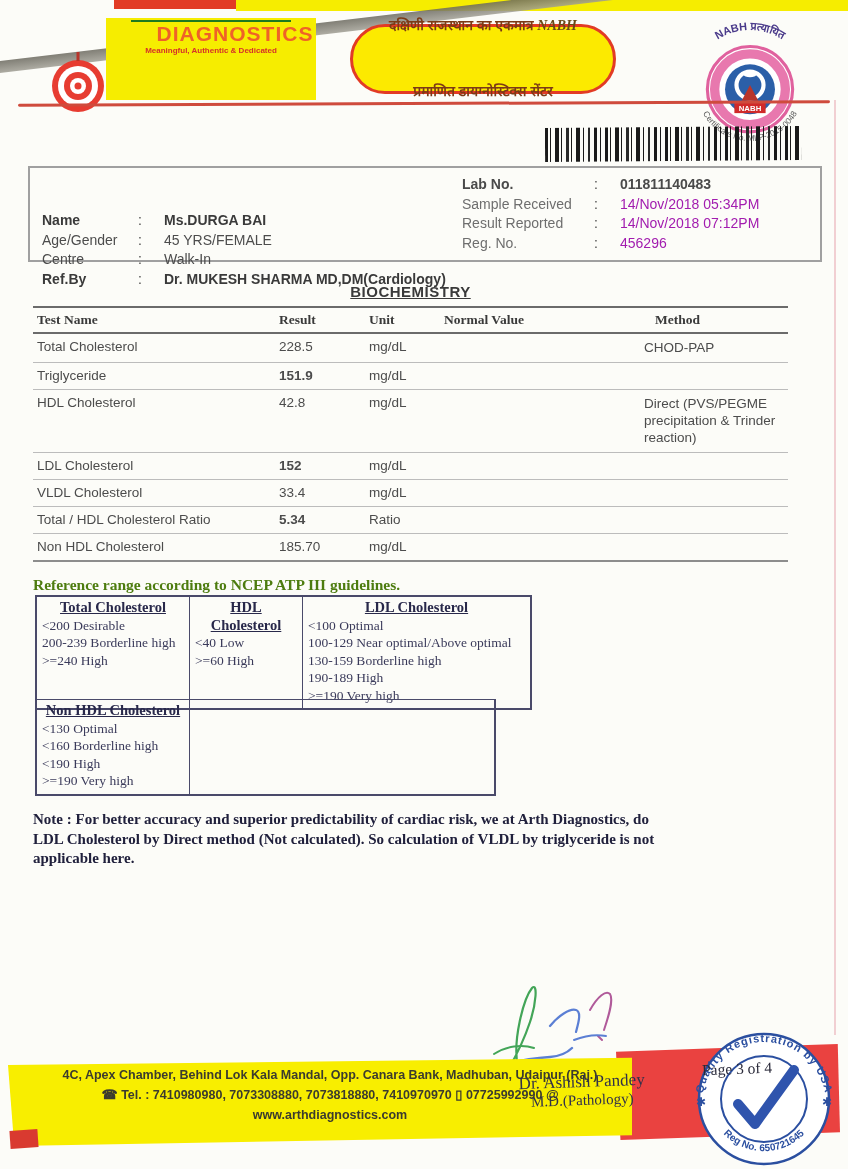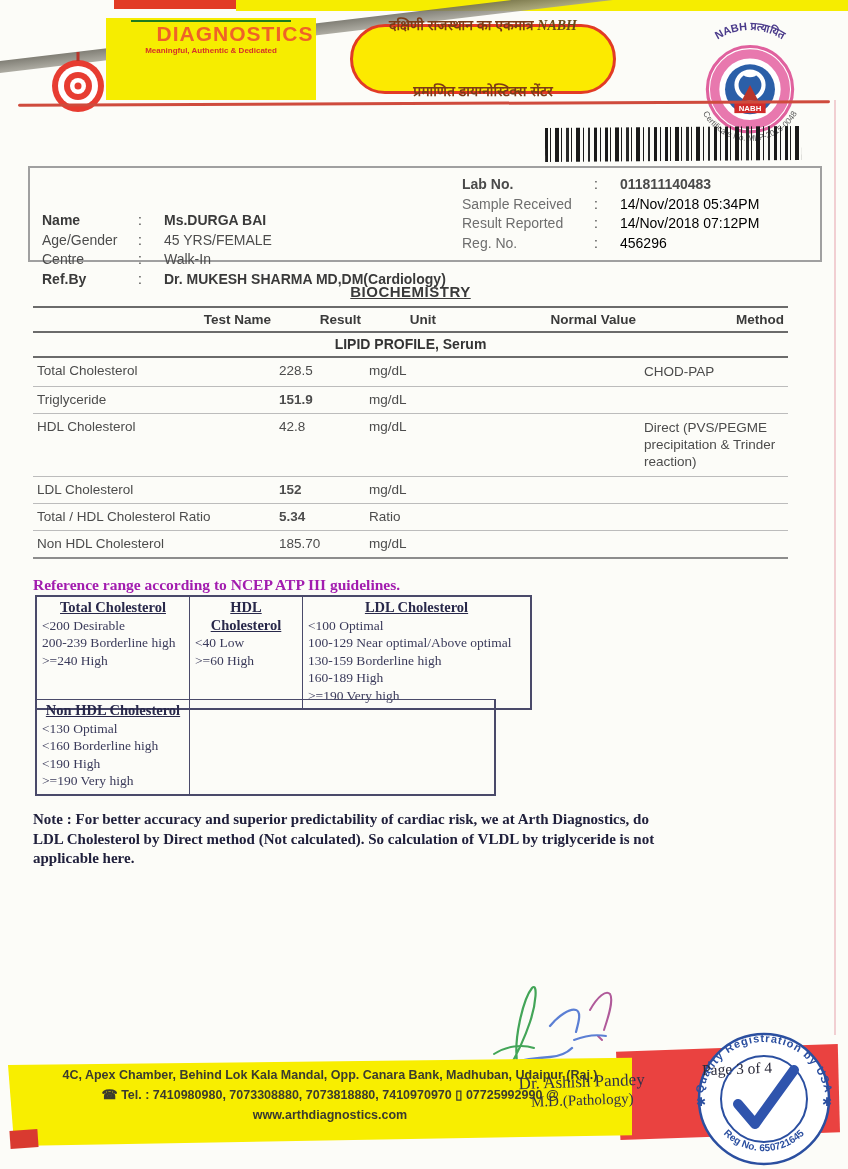--- a/index.html
+++ b/index.html
@@ -45,40 +45,40 @@
   .info-box { left:28px; top:166px; width:794px; height:96px; border:2px solid #a0a0a0; display:flex; padding-top:7px; }
   .info-col { font-size:14px; color:#4c4c4c; }
   .info-col.patient { width:428px; padding-left:12px;margin-top:36px; }
   .info-col.lab { flex:1; padding-left:4px; }
   .irow { display:flex; line-height:19.5px; }
   .patient .lbl { width:96px; }
   .lab .lbl { width:132px; color:#6e6e6e; }
   .cln { width:26px; }
   .b { font-weight:bold; color:#3a3a3a; }
   .lab .b { color:#4a4a4a; }
-  .gray { color:#000000; }
+  .gray { color:#a21caf; }
 
   
   .section-title { left:33px; top:283px; width:755px; text-align:center; font-size:15px; font-weight:bold;
                    letter-spacing:.5px; color:#3a3a3a; text-decoration:underline; }
   table.results { position:absolute; left:33px; top:306px; width:755px; border-collapse:collapse; table-layout:fixed; }
-  table.results th { font-size:13.5px; font-weight:bold; color:#3a3a3a; text-align:right; padding:4px 4px; }
+  table.results th { font-size:13.5px; font-weight:bold; color:#3a3a3a; text-align:left; padding:4px 4px;font-family:Liberation Serif, serif; }
   table.results thead tr { border-top:2px solid #6b6b6b; border-bottom:2px solid #6b6b6b; }
   tr.group td { text-align:center; font-weight:bold; font-size:14px; color:#333; padding:3px 0 4px; border-bottom:2px solid #6b6b6b; }
   tr.data { border-bottom:1px solid #bcbcbc; }
   tr.data:last-child { border-bottom:2px solid #8d8d8d; }
   tr.data td { font-size:13.5px; color:#4c4c4c; padding:5px 4px 6px; vertical-align:top; }
   td.res { color:#3f3f3f; }
   td.res.bold { font-weight:bold;margin-left:24px; }
   td.unit { color:#5c5c5c; }
   td.meth { color:#6e6e7c; line-height:17px; padding-left:15px; }
 
   
   .serif { font-family:"Liberation Serif", serif; }
-  .ref-heading { left:33px; top:576px; font-size:15.5px; font-weight:bold; color:#a21caf; }
+  .ref-heading { left:33px; top:576px; font-size:15.5px; font-weight:bold; color:#4d7c0f; }
   .reftable { display:flex; border:2px solid #4a4a6a; background:transparent; }
   .reftable.row1 { left:35px; top:595px; }
   .reftable.row2 { left:35px; top:699px; border-top-width:1.5px; }
   .refcell { border-right:1.5px solid #4a4a6a; padding:2px 5px 4px; font-family:"Liberation Serif", serif;
              font-size:13.5px; color:#3a3a5a; line-height:17.5px; }
   .refcell:last-child { border-right:none; }
   .reftitle { text-align:center; font-weight:bold; font-size:14.5px; text-decoration:underline; color:#28284a; }
   .row1 .refcell { min-height:100px; }
   .row2 .refcell { min-height:86px; }
 
@@ -222,23 +222,20 @@
     <thead>
       <tr>
         <th>Test Name</th>
         <th>Result</th>
         <th>Unit</th>
         <th>Normal Value</th>
         <th style="padding-left:15px">Method</th>
       </tr>
     </thead>
     <tbody>
-      <tr class="group">
-        <td colspan="5">LIPID PROFILE, Serum</td>
-      </tr>
       <tr class="data">
         <td>Total Cholesterol</td>
         <td class="res">228.5</td>
         <td class="unit">mg/dL</td>
         <td></td>
         <td class="meth">CHOD-PAP</td>
       </tr>
       <tr class="data">
         <td>Triglyceride</td>
         <td class="res bold">151.9</td>
@@ -249,20 +246,27 @@
       <tr class="data">
         <td>HDL Cholesterol</td>
         <td class="res">42.8</td>
         <td class="unit">mg/dL</td>
         <td></td>
         <td class="meth">Direct (PVS/PEGME precipitation &amp; Trinder reaction)</td>
       </tr>
       <tr class="data">
         <td>LDL Cholesterol</td>
         <td class="res bold">152</td>
+        <td class="unit">mg/dL</td>
+        <td></td>
+        <td class="meth"></td>
+      </tr>
+      <tr class="data">
+        <td>VLDL Cholesterol</td>
+        <td class="res">33.4</td>
         <td class="unit">mg/dL</td>
         <td></td>
         <td class="meth"></td>
       </tr>
       <tr class="data">
         <td>Total / HDL Cholesterol Ratio</td>
         <td class="res bold">5.34</td>
         <td class="unit">Ratio</td>
         <td></td>
         <td class="meth"></td>
@@ -289,21 +293,21 @@
     <div class="refcell" style="width:113px">
       <div class="reftitle">HDL Cholesterol</div>
       <div class="rline">&lt;40 Low</div>
       <div class="rline">&gt;=60 High</div>
     </div>
     <div class="refcell" style="width:227px">
       <div class="reftitle">LDL Cholesterol</div>
       <div class="rline">&lt;100 Optimal</div>
       <div class="rline">100-129 Near optimal/Above optimal</div>
       <div class="rline">130-159 Borderline high</div>
-      <div class="rline">160-189 High</div>
+      <div class="rline">190-189 High</div>
       <div class="rline">&gt;=190 Very high</div>
     </div>
   </div>
 
   <div class="abs reftable row2">
     <div class="refcell" style="width:153px">
       <div class="reftitle">Non HDL Cholesterol</div>
       <div class="rline">&lt;130 Optimal</div>
       <div class="rline">&lt;160 Borderline high</div>
       <div class="rline">&lt;190 High</div>

